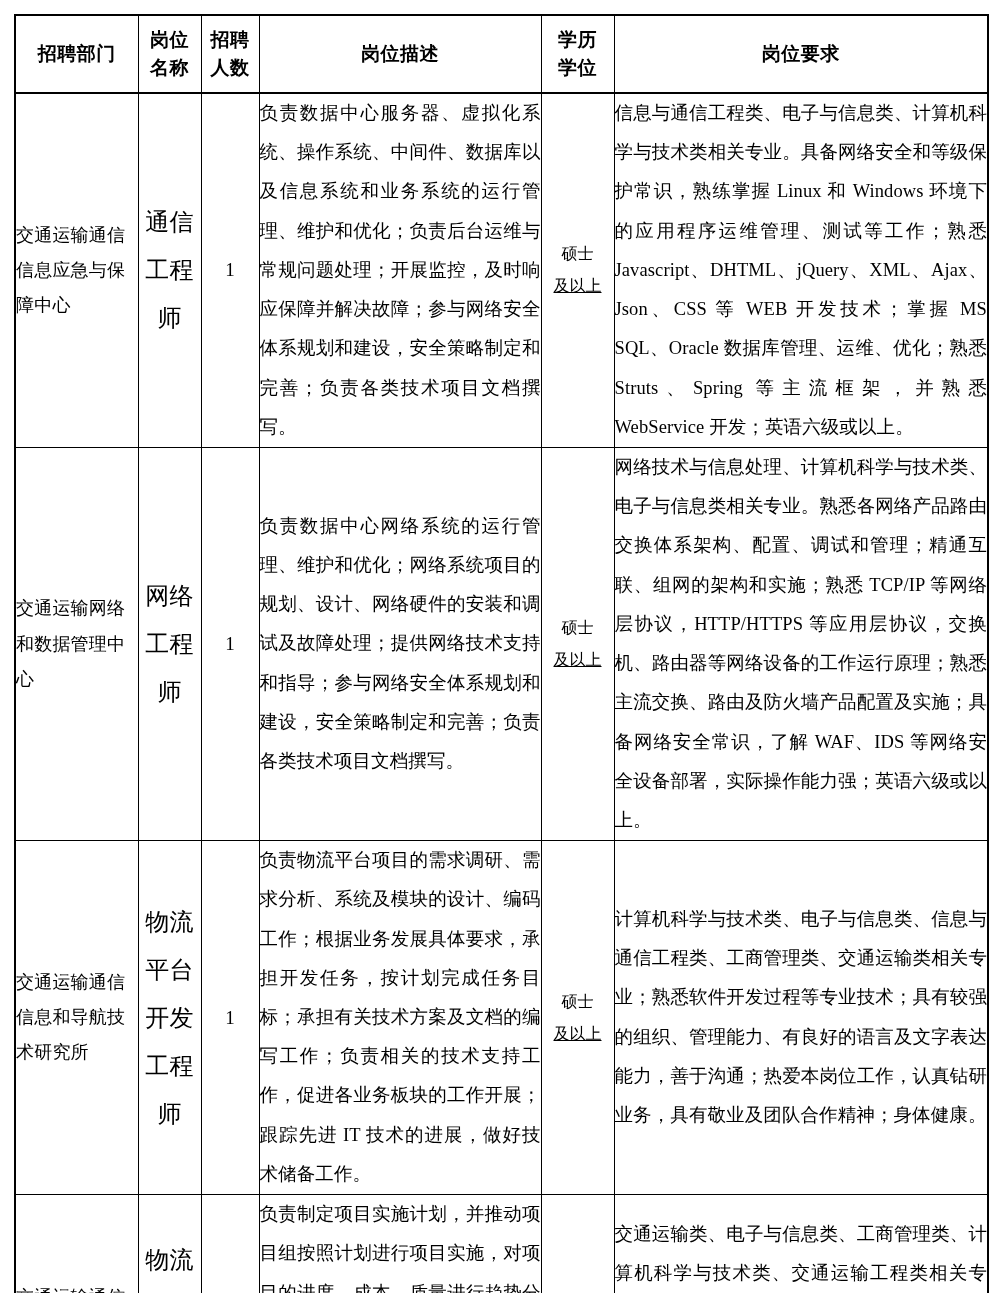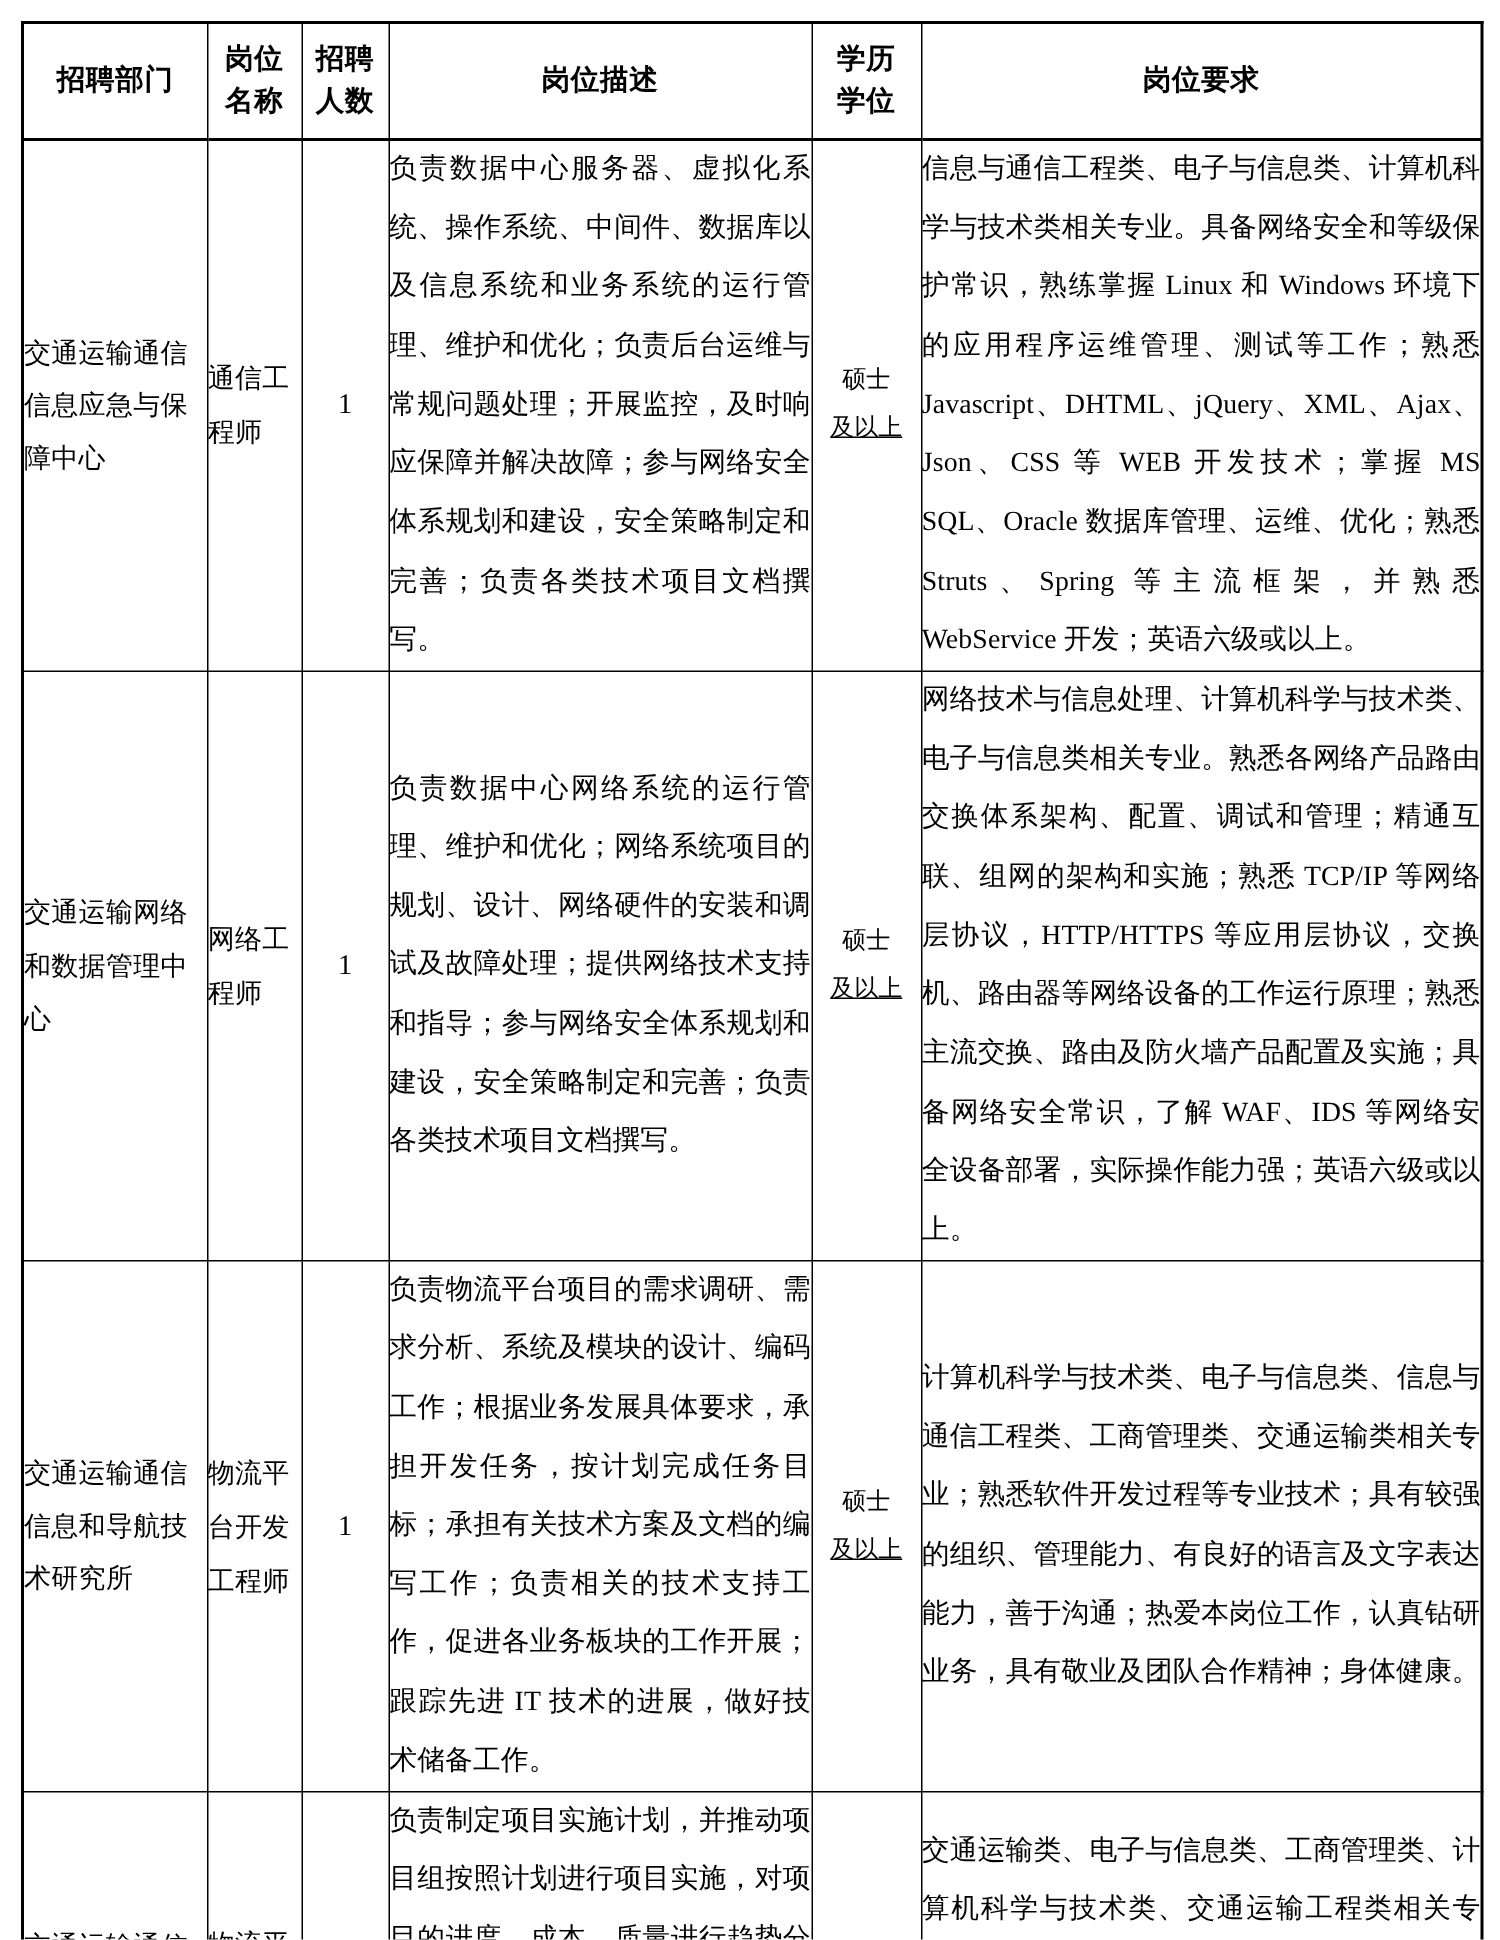--- a/index.html
+++ b/index.html
@@ -57,21 +57,22 @@
   }
   .hd .l2 { display: block; }
 
   .cell-dept {
     font-size: 18px;
     line-height: 1.95;
     letter-spacing: 0.2px;
     padding: 4px 6px;
   }
   .cell-title {
-    font-size: 18px;
+    text-align: center;
+    font-size: 24px;
     line-height: 2.0;
     letter-spacing: 0.2px;
     padding: 4px 2px;
   }
   .cell-count {
     text-align: center;
     font-size: 19px;
     padding: 4px 2px;
   }
   .cell-edu {

